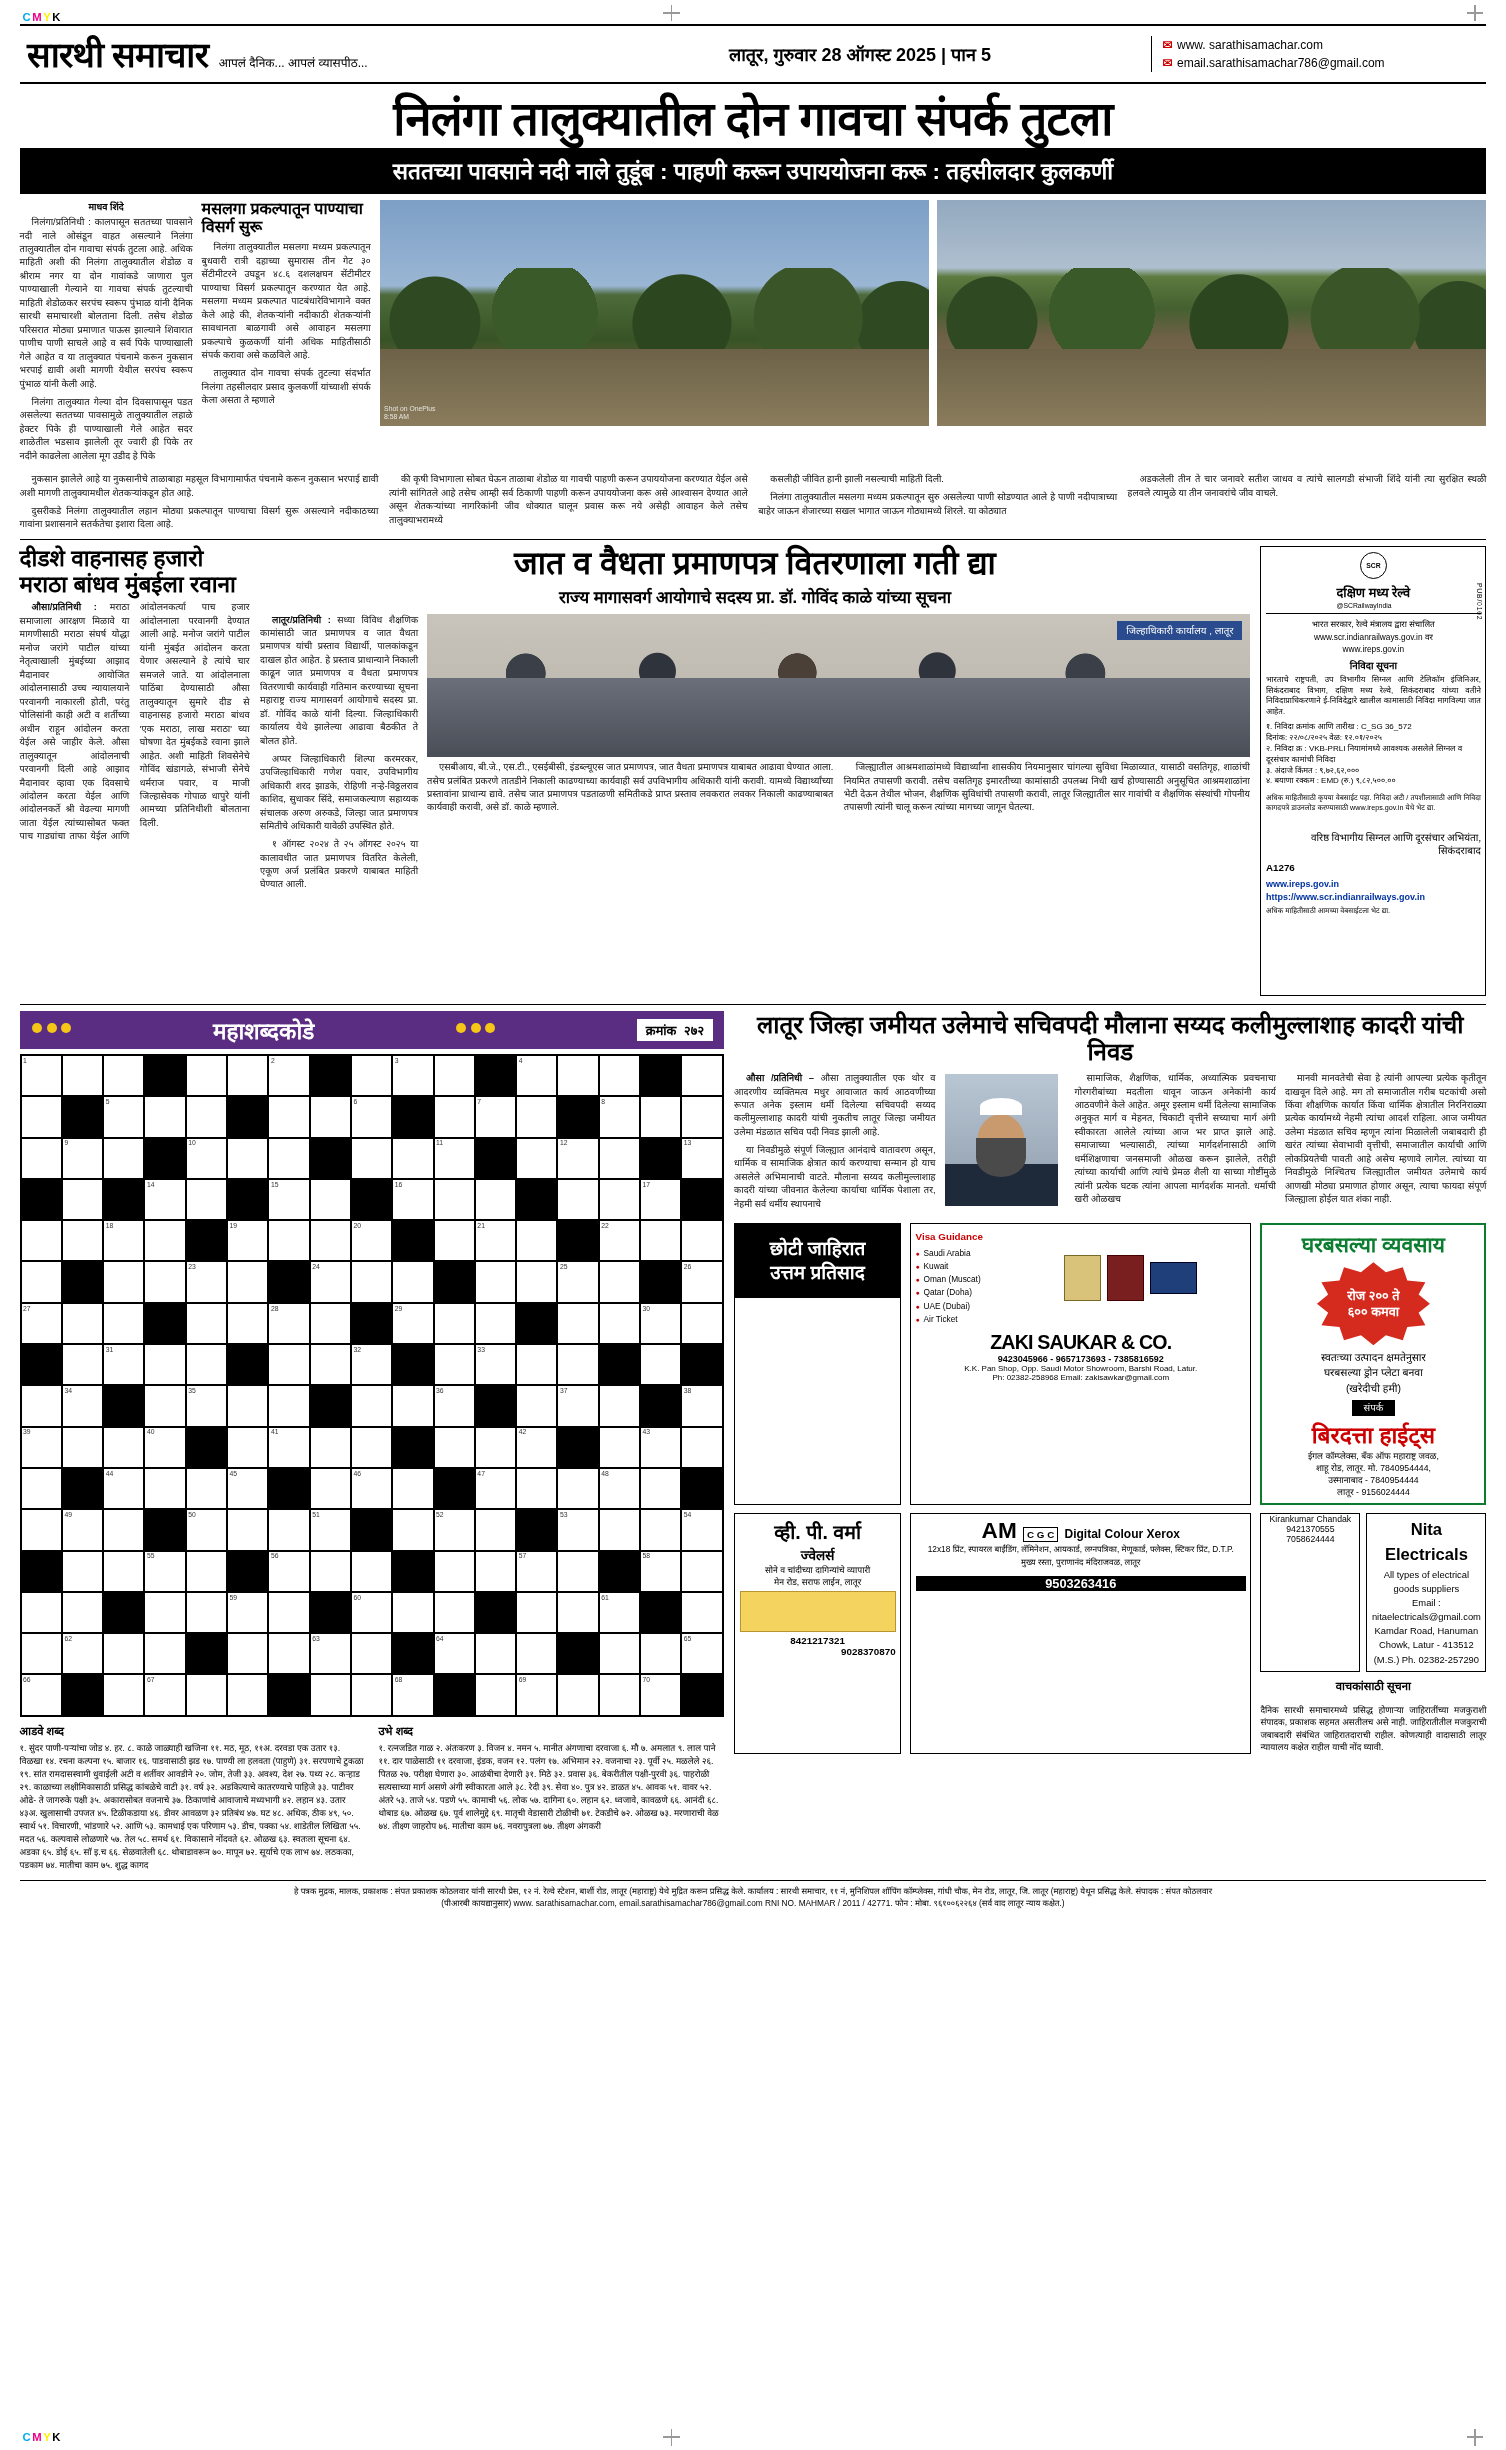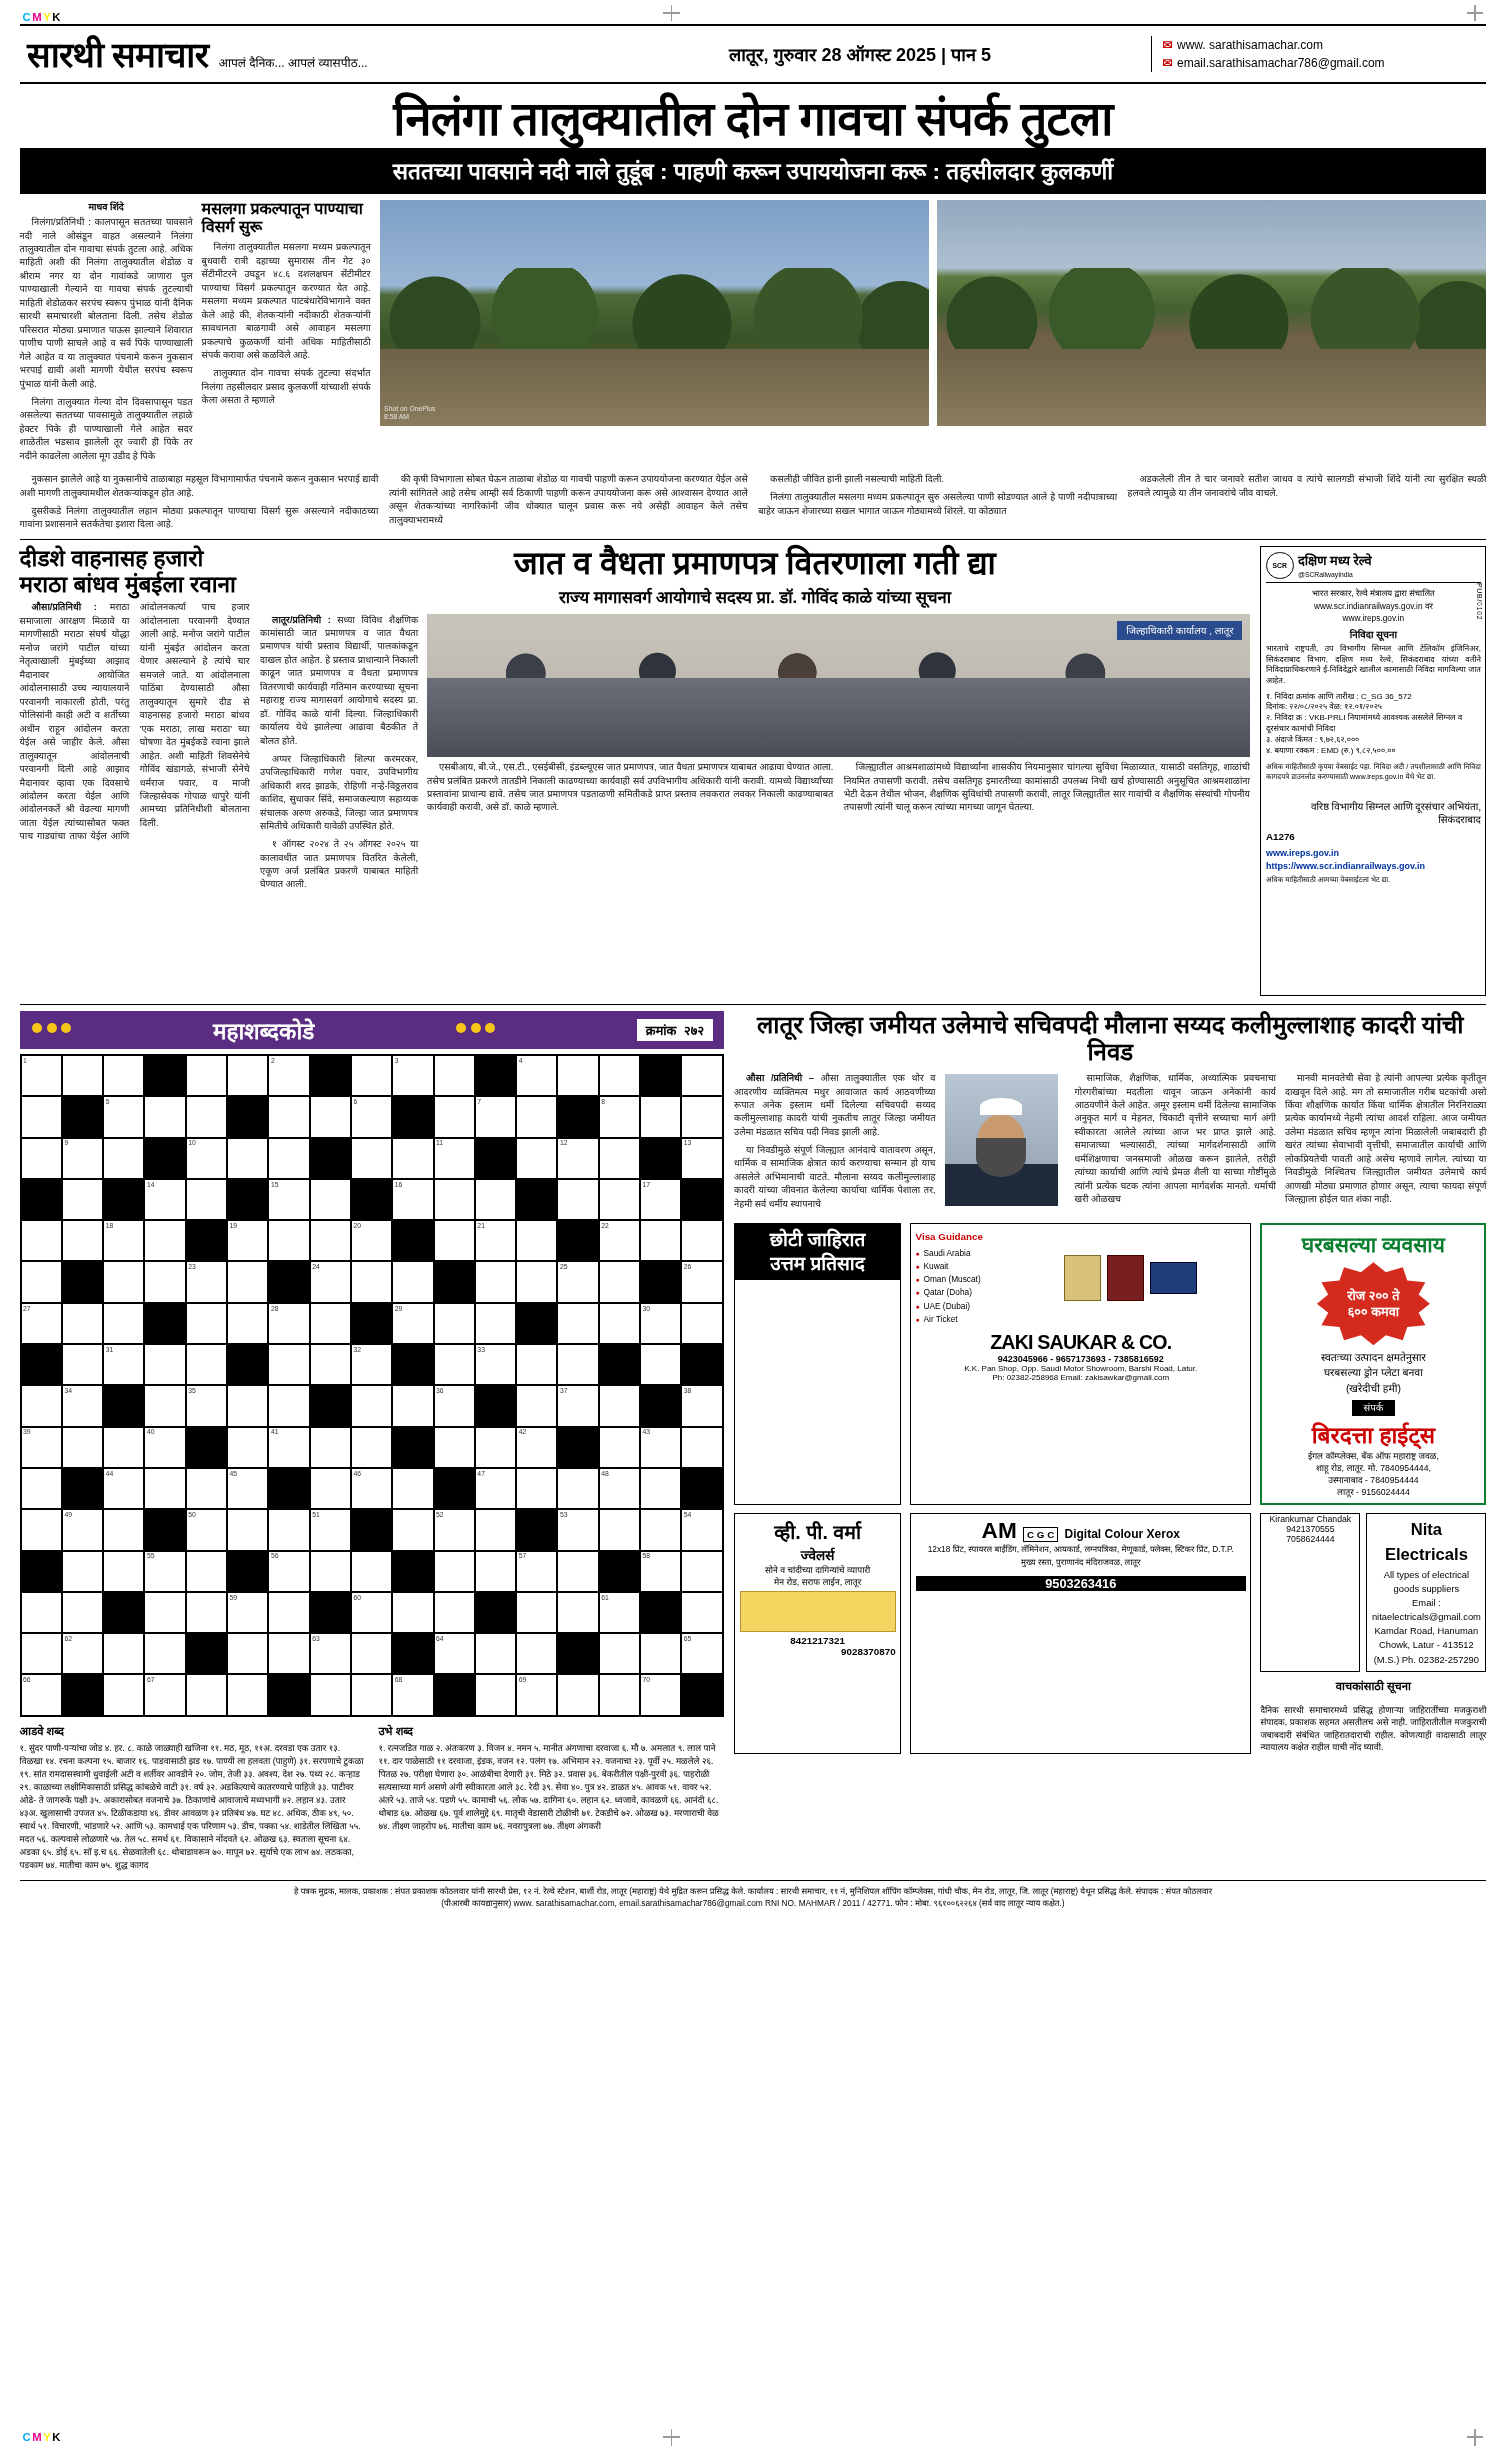--- a/index.html
+++ b/index.html
@@ -82,21 +82,21 @@
   .photo3 .table-row{position:absolute;left:0;right:0;bottom:0;height:55%;background:linear-gradient(#6b6f7a,#4a4e57);}
   .photo3 .people{position:absolute;left:0;right:0;bottom:52%;height:30%;background:
     radial-gradient(circle at 12% 80%,#3a3f48 0 19.6px,transparent 20.3px),
     radial-gradient(circle at 28% 75%,#2f343c 0 18px,transparent 19px),
     radial-gradient(circle at 45% 78%,#4a4037 0 19px,transparent 19.6px),
     radial-gradient(circle at 62% 74%,#2f343c 0 18px,transparent 19px),
     radial-gradient(circle at 80% 80%,#3a3f48 0 19.6px,transparent 20.3px);}
 
   
   .rail-ad{border:1.5px solid #000;padding:4.5px;font-size:8px;line-height:1.35;position:relative;height:450px;box-sizing:border-box;}
-  .rail-head{display:flex;align-items:center;gap:4.5px;border-bottom:0.8px solid #000;padding-bottom:3px;}
+  .rail-head{display:flex;align-items:center;gap:4.5px;border-bottom:0.8px solid #000;padding-bottom:3px;flex-direction:column;}
   .rail-logo{width:25.6px;height:25.6px;border:1.5px solid #000;border-radius:50%;display:flex;align-items:center;justify-content:center;font-size:6.8px;font-weight:bold;}
   .rail-title{font-size:12.8px;font-weight:bold;}
   .rail-sub{font-size:6.8px;}
   .rail-center{text-align:center;font-size:8.3px;line-height:1.5;margin:3.8px 0;}
   .rail-notice{text-align:center;font-weight:bold;font-size:9.8px;margin:2.3px 0;}
   .rail-side{position:absolute;right:1.5px;top:36px;writing-mode:vertical-rl;font-size:6.8px;letter-spacing:0.8px;}
   .rail-code{font-weight:bold;font-size:9.8px;margin-top:3px;}
   .rail-blue{color:#0033a0;word-break:break-all;font-weight:bold;font-size:9px;}
 
   
@@ -120,21 +120,21 @@
   .photo-person{width:113px;height:132px;background:linear-gradient(#b9c6d4,#8e9cab);position:relative;overflow:hidden;float:left;margin:2.3px 6px 3px 0;}
   .photo-person .cap{position:absolute;left:50%;top:18%;transform:translateX(-50%);width:42px;height:16.6px;background:#fff;border-radius:50% 50% 0 0;}
   .photo-person .face{position:absolute;left:50%;top:30%;transform:translateX(-50%);width:47px;height:53px;background:#c89a6e;border-radius:50%;}
   .photo-person .beard{position:absolute;left:50%;top:48%;transform:translateX(-50%);width:50px;height:39px;background:#4a4a4a;border-radius:0 0 50% 50%;}
   .photo-person .body{position:absolute;left:0;right:0;bottom:0;height:32%;background:#1e2a3a;}
 
   
   .ads-row{display:flex;gap:9px;margin-top:7.5px;}
   .ad{border:1.5px solid #000;box-sizing:border-box;}
   .ad-small{width:167px;}
-  .ad-head{background:#000;color:#fff;text-align:center;font-size:19px;font-weight:bold;padding:4px 3px;line-height:1.25;}
+  .ad-head{background:#000;color:#fff;text-align:center;font-size:19px;font-weight:bold;padding:13px 3px;line-height:1.25;}
   .visa{font-size:8.3px;line-height:1.6;padding:4.5px;}
   .visa .vh{color:#c00;font-weight:bold;font-size:9.8px;}
   .visa li{list-style:none;}
   .visa li:before{content:"\25CF";color:#c00;margin-right:3.8px;font-size:6.8px;}
   .zaki{font-size:19.6px;font-weight:bold;text-align:center;letter-spacing:-0.8px;}
   .gold{background:#f4d35e;}
   .ad-center{text-align:center;}
   .biz{border:2.3px solid #0a7d2f;text-align:center;padding:4.5px;}
   .biz-title{color:#0a7d2f;font-size:21px;font-weight:bold;}
   .burst{width:113px;height:83px;margin:4.5px auto;background:#d52b1e;clip-path:polygon(50% 0%,61% 12%,76% 6%,80% 22%,96% 24%,90% 39%,100% 50%,90% 61%,96% 76%,80% 78%,76% 94%,61% 88%,50% 100%,39% 88%,24% 94%,20% 78%,4% 76%,10% 61%,0% 50%,10% 39%,4% 24%,20% 22%,24% 6%,39% 12%);

